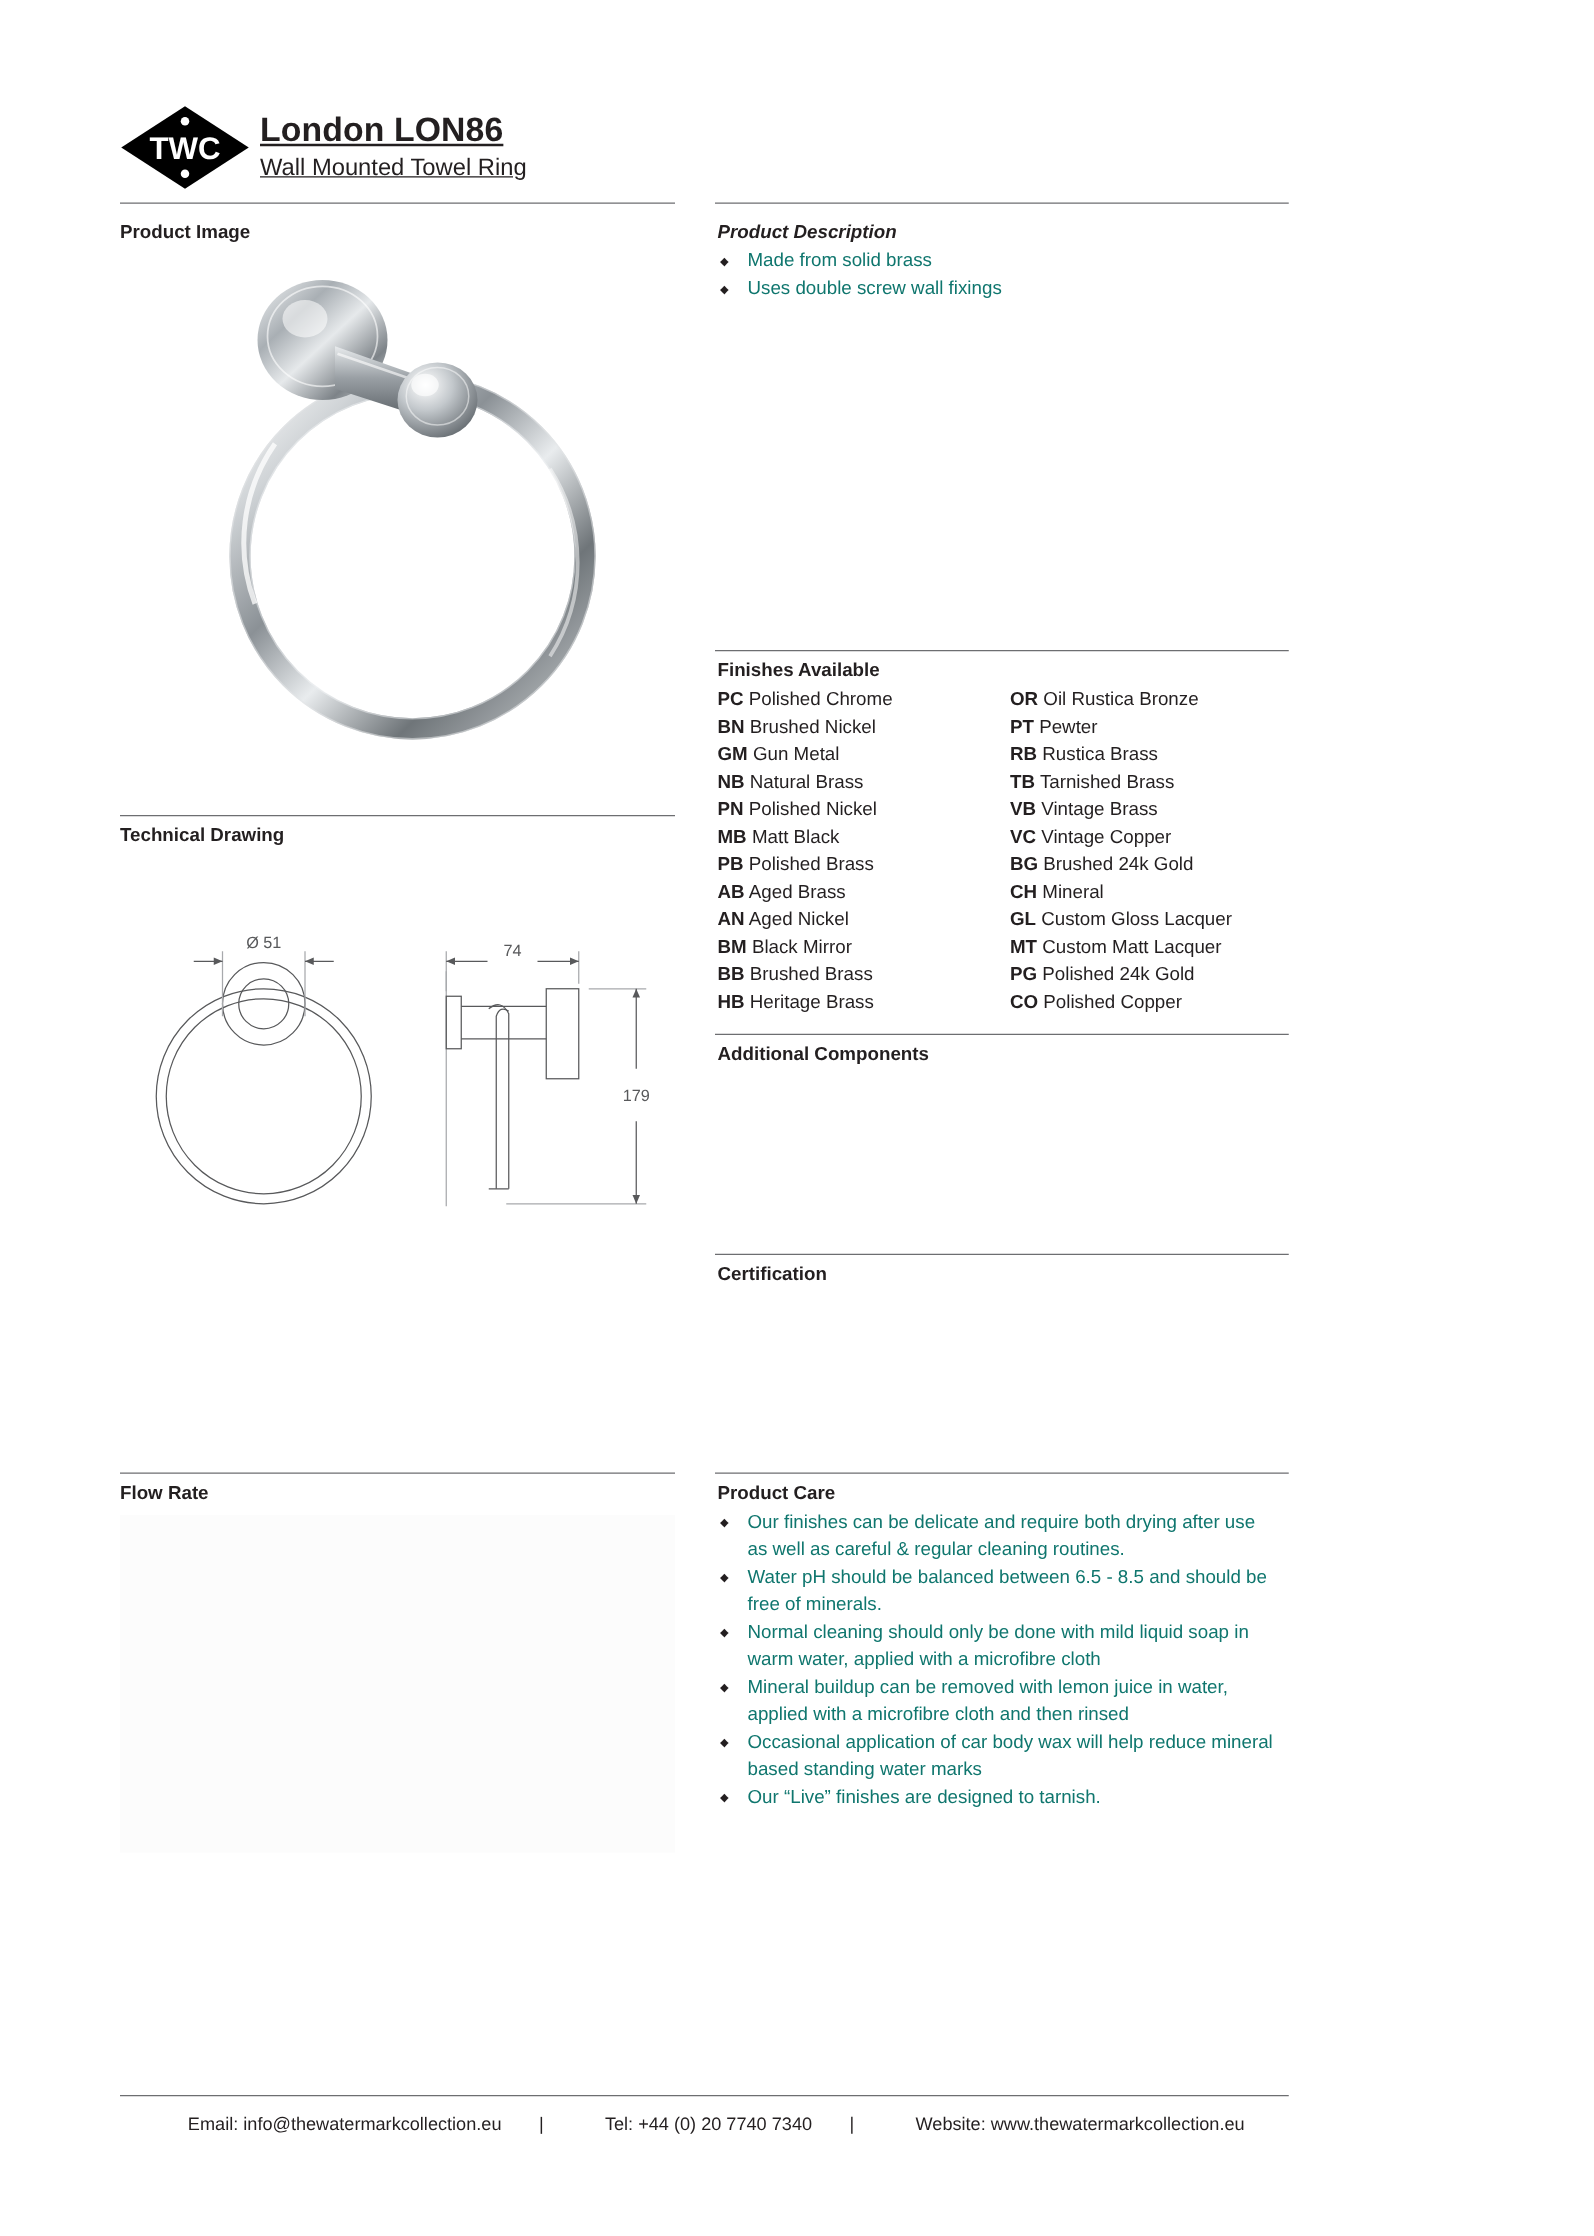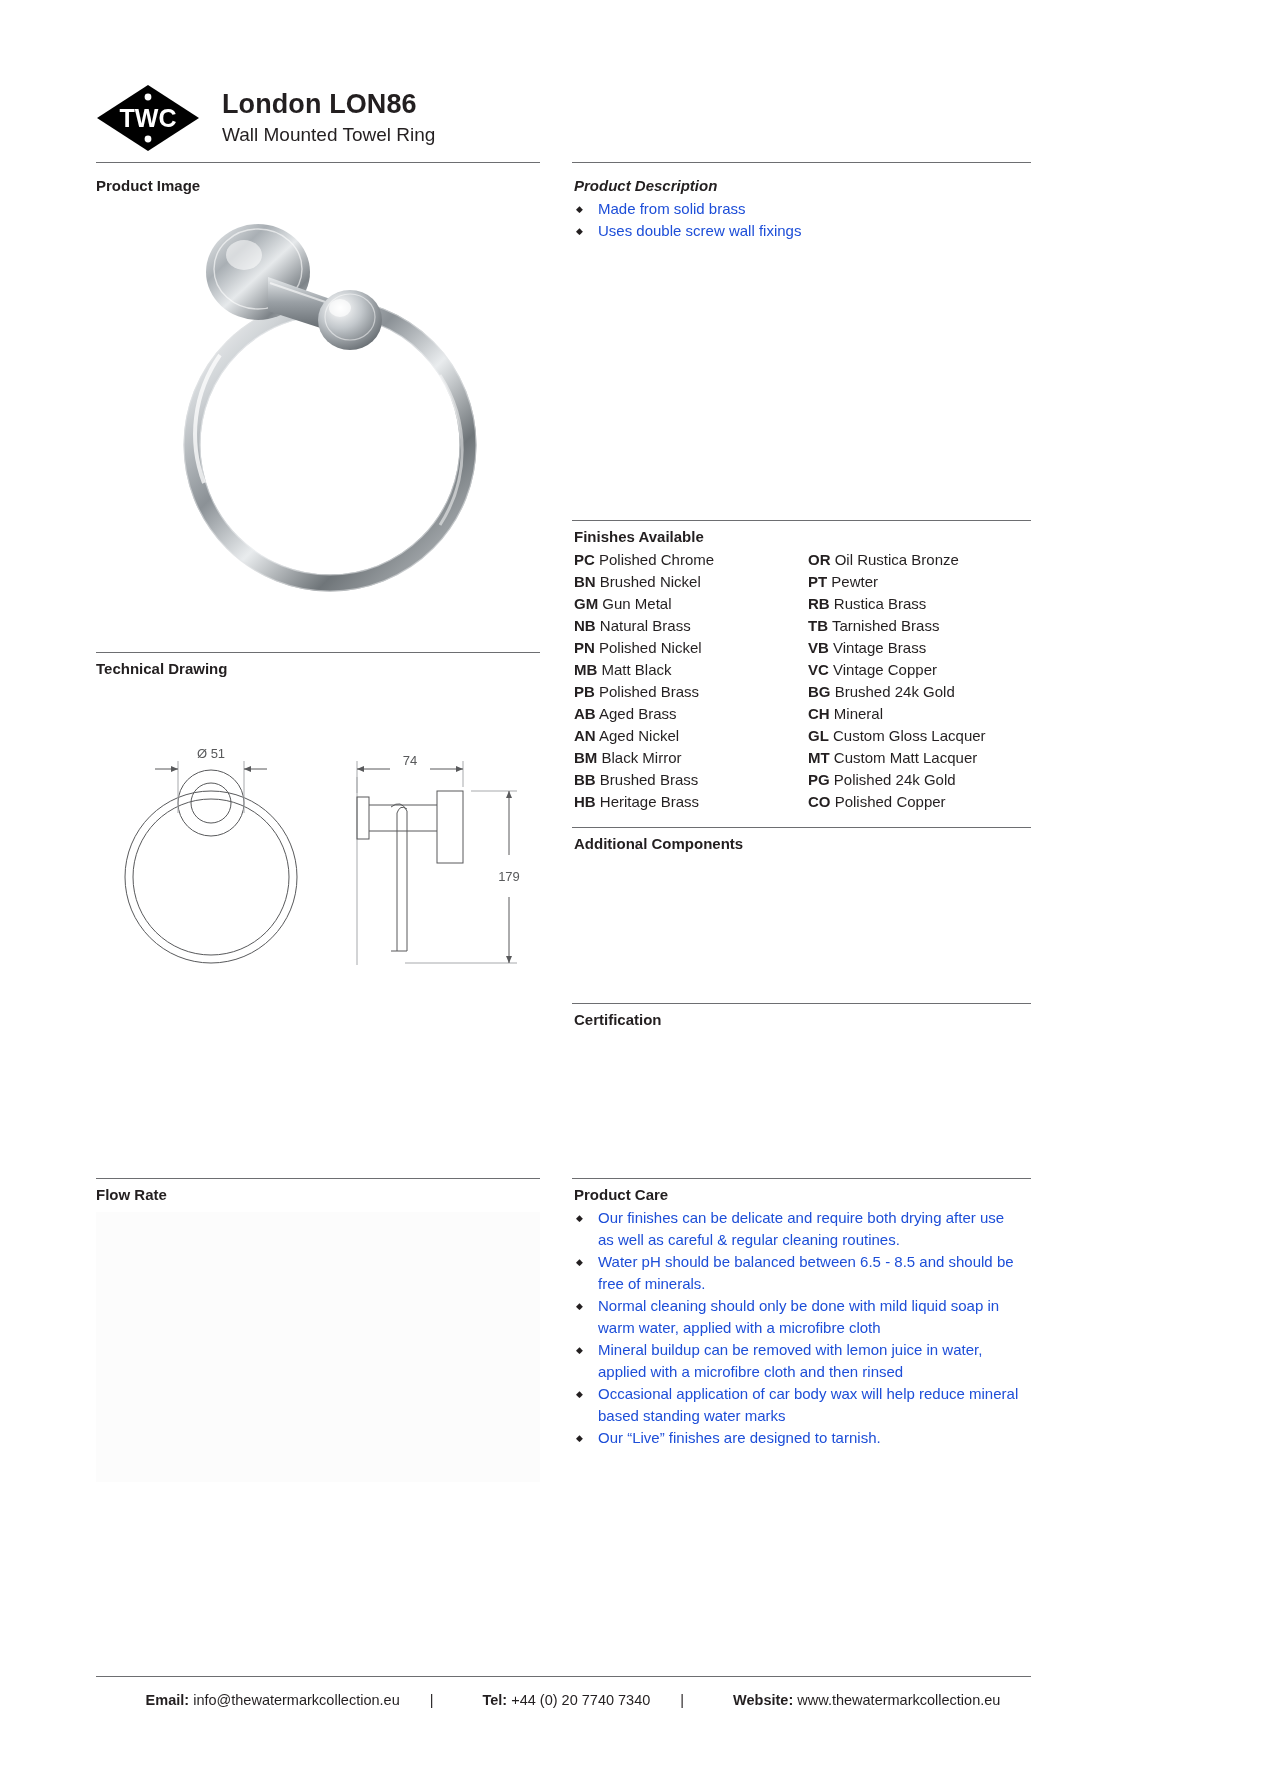--- a/index.html
+++ b/index.html
@@ -8,47 +8,47 @@
     background: #ffffff;
     font-family: "Liberation Sans", sans-serif;
     color: #231f20;
   }
   .page { position: relative; width: 1275px; height: 1789px; padding: 0; }
 
   
   .header { position: absolute; left: 96px; top: 82px; width: 935px; height: 72px; display: flex; align-items: center; }
   .logo { width: 104px; height: 68px; flex: 0 0 104px; position: relative; }
   .logo svg { display: block; }
-  .title-block { margin-left: 22px; }
+  .title-block { margin-left: 8px; text-decoration: underline; }
   .prod-title { font-size: 27px; font-weight: bold; letter-spacing: .1px; line-height: 1.08; color: #231f20; }
   .prod-sub { font-size: 19px; font-weight: normal; color: #231f20; margin-top: 5px; line-height: 1.1; }
 
   
   .rule { position: absolute; height: 1px; background: #6d6e71; }
 
   
   .sec-head { position: absolute; font-size: 15px; font-weight: bold; color: #231f20; }
 
   
   .blist { position: absolute; list-style: none; }
-  .blist li { position: relative; padding-left: 24px; font-size: 15px; line-height: 22px; color: #1d4ed8; }
+  .blist li { position: relative; padding-left: 24px; font-size: 15px; line-height: 22px; color: #0f766e; }
   .blist li::before {
     content: "\25C6"; position: absolute; left: 2px; top: 0;
     font-size: 9px; line-height: 22px; color: #231f20;
   }
 
   
   .fin-col { position: absolute; }
   .fin-col .row { font-size: 15px; line-height: 22px; color: #231f20; white-space: nowrap; }
   .fin-col .row b { font-weight: bold; }
 
   
   .footer { position: absolute; left: 96px; top: 1692px; width: 935px; display: flex; justify-content: center; align-items: center; font-size: 14.5px; color: #231f20; }
   .footer .seg { white-space: nowrap; }
-  .footer .seg b { font-weight: bold; margin-left: 19px; }
+  .footer .seg b { font-weight: normal; margin-left: 19px; }
   .footer .sep { padding: 0 30px; color: #231f20; }
 
   
   .photo { position: absolute; left: 140px; top: 205px; width: 380px; height: 420px; }
 
   
   .tech { position: absolute; left: 105px; top: 725px; width: 430px; height: 260px; }
   .tech svg { display: block; }
 
   .flow-box { position: absolute; left: 96px; top: 1212px; width: 444px; height: 270px; background: #fcfcfc; }

